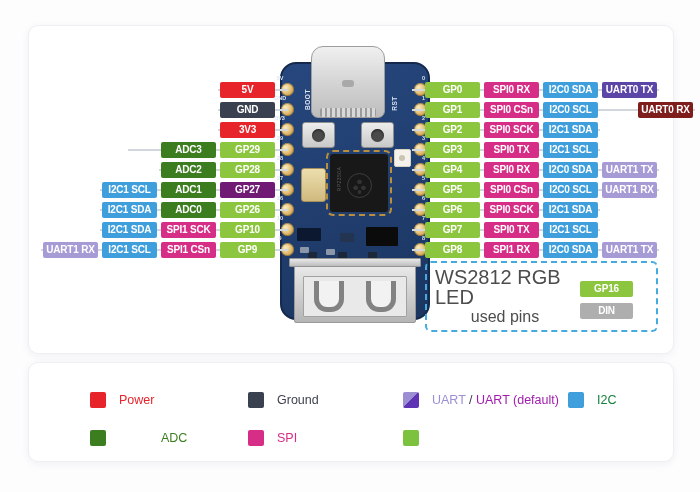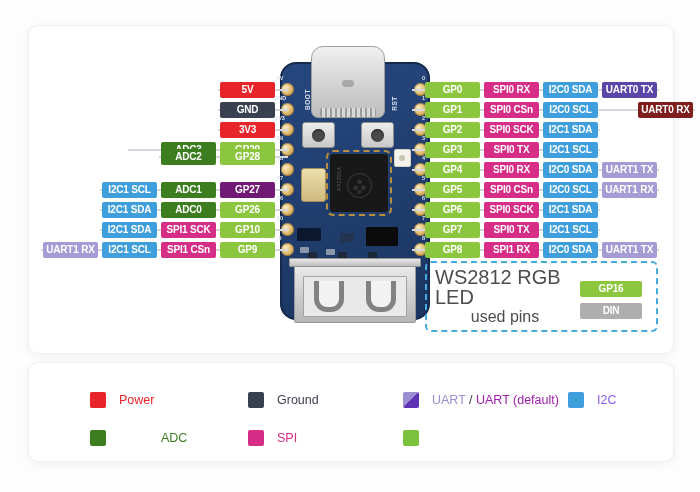--- a/index.html
+++ b/index.html
@@ -68,21 +68,21 @@
   #usba-face{position:absolute;left:303px;top:276px;width:104px;height:41px;background:#e9e9e9;border:1px solid #a2a2a2;border-radius:1px;box-sizing:border-box;z-index:4;}
   .usb-slot{position:absolute;top:281px;width:30px;height:31px;border:5px solid #828282;border-top:none;
         border-radius:0 0 13px 13px;background:#f2f2f2;box-sizing:border-box;z-index:5;}
 
   
   #ws-box{position:absolute;left:425px;top:261px;width:233px;height:71px;border:2px dashed #45aade;border-radius:6px;box-sizing:border-box;z-index:2;}
   #ws-text{position:absolute;left:435px;top:261px;width:140px;height:71px;display:flex;flex-direction:column;
         justify-content:center;align-items:center;color:#4d4d4d;z-index:3;}
   #ws-text .l1{font-size:20px;line-height:20px;}
   #ws-text .l2{font-size:16px;line-height:20px;}
-  .ws-badge{position:absolute;left:580px;width:62px;z-index:3;}
+  .ws-badge{position:absolute;left:580px;width:53px;z-index:3;}
 
   
   .legend-item{position:absolute;display:flex;align-items:center;gap:13px;height:17px;font-size:12.5px;font-weight:500;z-index:2;}
   .legend-swatch{width:16px;height:16px;border-radius:2px;flex:0 0 auto;}
   .legend-label{white-space:nowrap;}
 </style>
 </head>
 <body>
 
 <div id="page">
@@ -131,21 +131,21 @@
     </div>
     <div class="pin-row row-left" style="top: 122px;">
       <i class="connector"></i>
       <span class="badge" style="background: rgb(232, 36, 43);">3V3</span>
     </div>
     <div class="pin-row row-left" style="top: 142px; padding-left: 31px;">
       <i class="connector"></i>
       <span class="badge" style="background: rgb(60, 125, 31);">ADC3</span>
       <span class="badge" style="background: rgb(140, 198, 63);">GP29</span>
     </div>
-    <div class="pin-row row-left" style="top: 149px; border-radius: 7px;">
+    <div class="pin-row row-left" style="top: 162px; border-radius: 7px;">
       <i class="connector"></i>
       <span class="badge" style="background: rgb(60, 125, 31);">ADC2</span>
       <span class="badge" style="background: rgb(140, 198, 63);">GP28</span>
     </div>
     <div class="pin-row row-left" style="top: 182px;">
       <i class="connector"></i>
       <span class="badge" style="background: rgb(63, 159, 220);">I2C1 SCL</span>
       <span class="badge" style="background: rgb(60, 125, 31);">ADC1</span>
       <span class="badge" style="background: #701a75;">GP27</span>
     </div>
@@ -272,21 +272,21 @@
     <div class="legend-item" style="left: 248px; top: 391px;">
       <span class="legend-swatch" style="background: rgb(57, 64, 79);"></span>
       <span class="legend-label"><span style="color: rgb(61, 66, 78);">Ground</span></span>
     </div>
     <div class="legend-item" style="left: 403px; top: 391px;">
       <span class="legend-swatch" style="background: linear-gradient(135deg, rgb(156, 142, 210) 50%, rgb(95, 52, 180) 50%);"></span>
       <span class="legend-label"><span style="color: rgb(156, 142, 210);">UART</span><span style="color: rgb(60, 55, 68);"> / </span><span style="color: #a21caf; margin-top: 20px;">UART (default)</span></span>
     </div>
     <div class="legend-item" style="left: 568px; top: 391px;">
       <span class="legend-swatch" style="background: rgb(63, 159, 220);"></span>
-      <span class="legend-label"><span style="color: #8b5cf6;">I2C</span></span>
+      <span class="legend-label"><span style="color: #15803d;">I2C</span></span>
     </div>
     <div class="legend-item" style="left: 90px; top: 429px;">
       <span class="legend-swatch" style="background: rgb(60, 125, 31);"></span>
       <span class="legend-label"><span style="color: rgb(60, 125, 31); margin-left: 42px;">ADC</span></span>
     </div>
     <div class="legend-item" style="left: 248px; top: 429px;">
       <span class="legend-swatch" style="background: rgb(214, 45, 135);"></span>
       <span class="legend-label"><span style="color: rgb(214, 45, 135);">SPI</span></span>
     </div>
     <div class="legend-item" style="left: 403px; top: 429px;">

